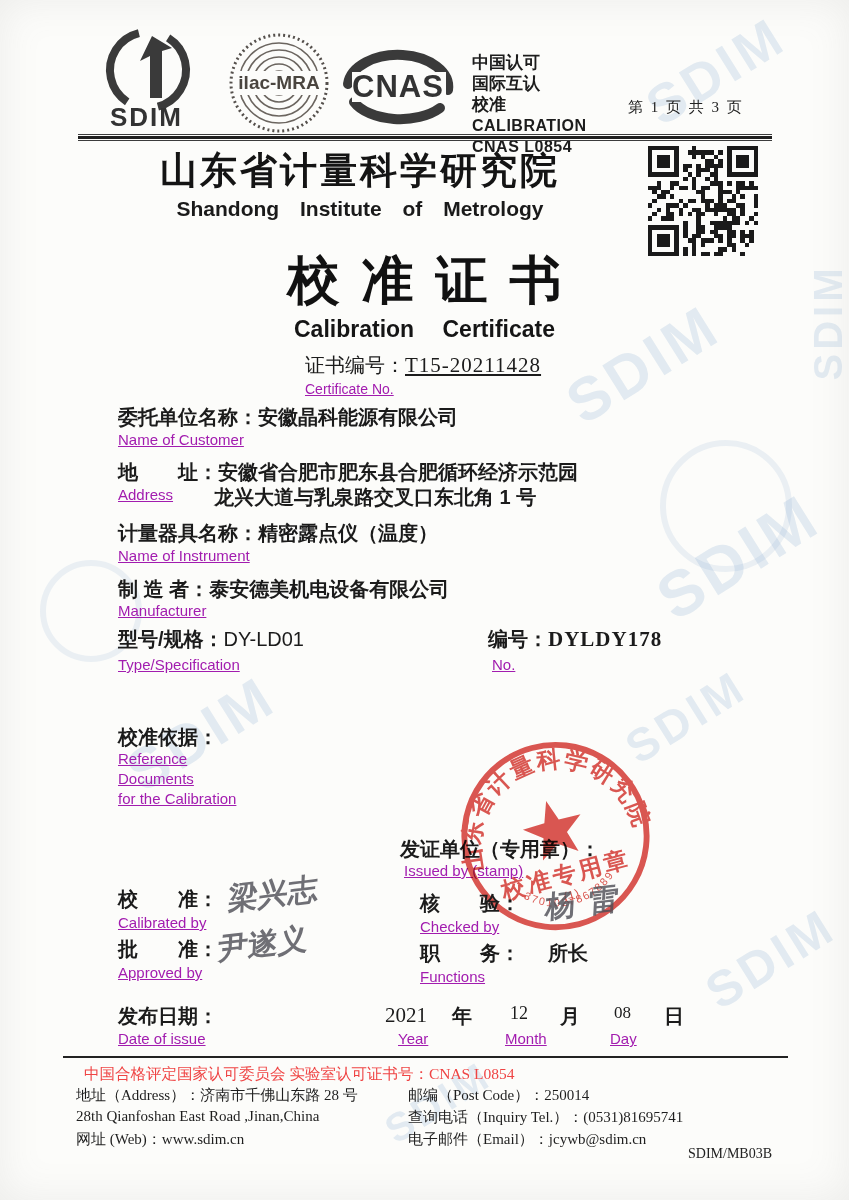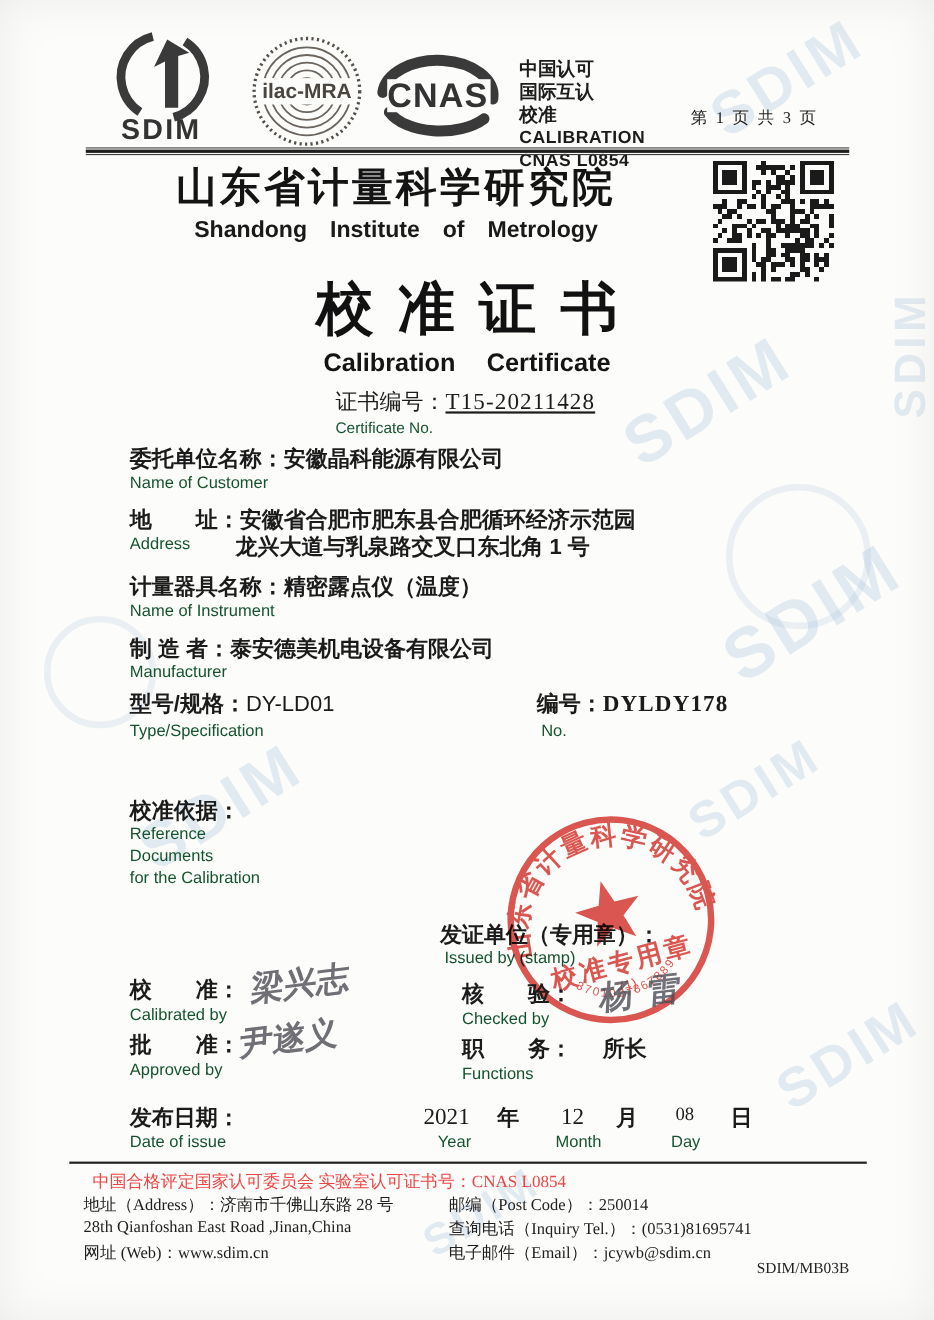--- a/index.html
+++ b/index.html
@@ -1,21 +1,21 @@
 <!DOCTYPE html>
 <html><head>
 <meta charset="utf-8">
 <style>
   html,body{margin:0;padding:0;background:#e8e8e6;}
   .page{position:relative;width:849px;height:1200px;margin:0 auto;background:#fcfcfa;
         overflow:hidden;font-family:"Liberation Sans",sans-serif;color:#1c1c1c;
         box-shadow:inset 0 0 40px rgba(120,120,120,.12);}
   .abs{position:absolute;}
   .cn{font-family:"Liberation Sans",sans-serif;font-weight:600;font-size:20px;color:#1b1b1b;white-space:nowrap;}
-  .en{font-family:"Liberation Sans",sans-serif;font-weight:400;font-size:15px;color:#14532d;white-space:nowrap;}
+  .en{font-family:"Liberation Sans",sans-serif;font-weight:400;font-size:15px;color:#a21caf;white-space:nowrap;text-decoration:underline;}
   .serif{font-family:"Liberation Serif",serif;}
   .rule3{height:7px;}
   .rule3 .l1{height:1px;background:#3c3c3c;margin-bottom:1px;}
   .rule3 .l2{height:3px;background:#1f1f1f;margin-bottom:1px;}
   .rule3 .l3{height:1px;background:#3c3c3c;}
   .wm{position:absolute;color:rgba(125,165,205,.20);font-weight:700;pointer-events:none;
       font-family:"Liberation Sans",sans-serif;transform:rotate(-32deg);letter-spacing:4px;}
   .wm-ring{position:absolute;border:6px solid rgba(125,165,205,.14);border-radius:50%;pointer-events:none;}
   .sig{position:absolute;font-size:30px;color:#4d4d55;opacity:.8;white-space:nowrap;
        transform:rotate(-7deg) skewX(-10deg);font-weight:600;}
@@ -382,21 +382,21 @@
   <div class="abs en" style="left:118px;top:964px;">Approved by</div>
 
   <div class="abs cn" style="left:420px;top:940px;">职　　务：</div>
   <div class="abs cn" style="left:548px;top:940px;">所长</div>
   <div class="abs en" style="left:420px;top:968px;">Functions</div>
 
   <div class="abs cn" style="left:118px;top:1003px;">发布日期：</div>
   <div class="abs en" style="left:118px;top:1030px;">Date of issue</div>
   <div class="abs serif" style="left:385px;top:1003px;font-size:21px;">2021</div>
   <div class="abs cn" style="left:452px;top:1003px;">年</div>
-  <div class="abs serif" style="left:510px;top:1003px;font-size:21px;">12</div>
+  <div class="abs serif" style="left:510px;top:1003px;font-size:18px;">12</div>
   <div class="abs cn" style="left:560px;top:1003px;">月</div>
   <div class="abs serif" style="left:614px;top:1003px;font-size:17px;">08</div>
   <div class="abs cn" style="left:664px;top:1003px;">日</div>
   <div class="abs en" style="left:386px;top:1030px;margin-left:12px;">Year</div>
   <div class="abs en" style="left:505px;top:1030px;">Month</div>
   <div class="abs en" style="left:610px;top:1030px;">Day</div>
 
   <div class="abs" style="left:63px;top:1056px;width:725px;height:2px;background:#222;"></div>
 
   <div class="abs serif" style="left:84px;top:1064px;font-size:15.5px;color:#ef4444;">中国合格评定国家认可委员会  实验室认可证书号：CNAS L0854</div>

